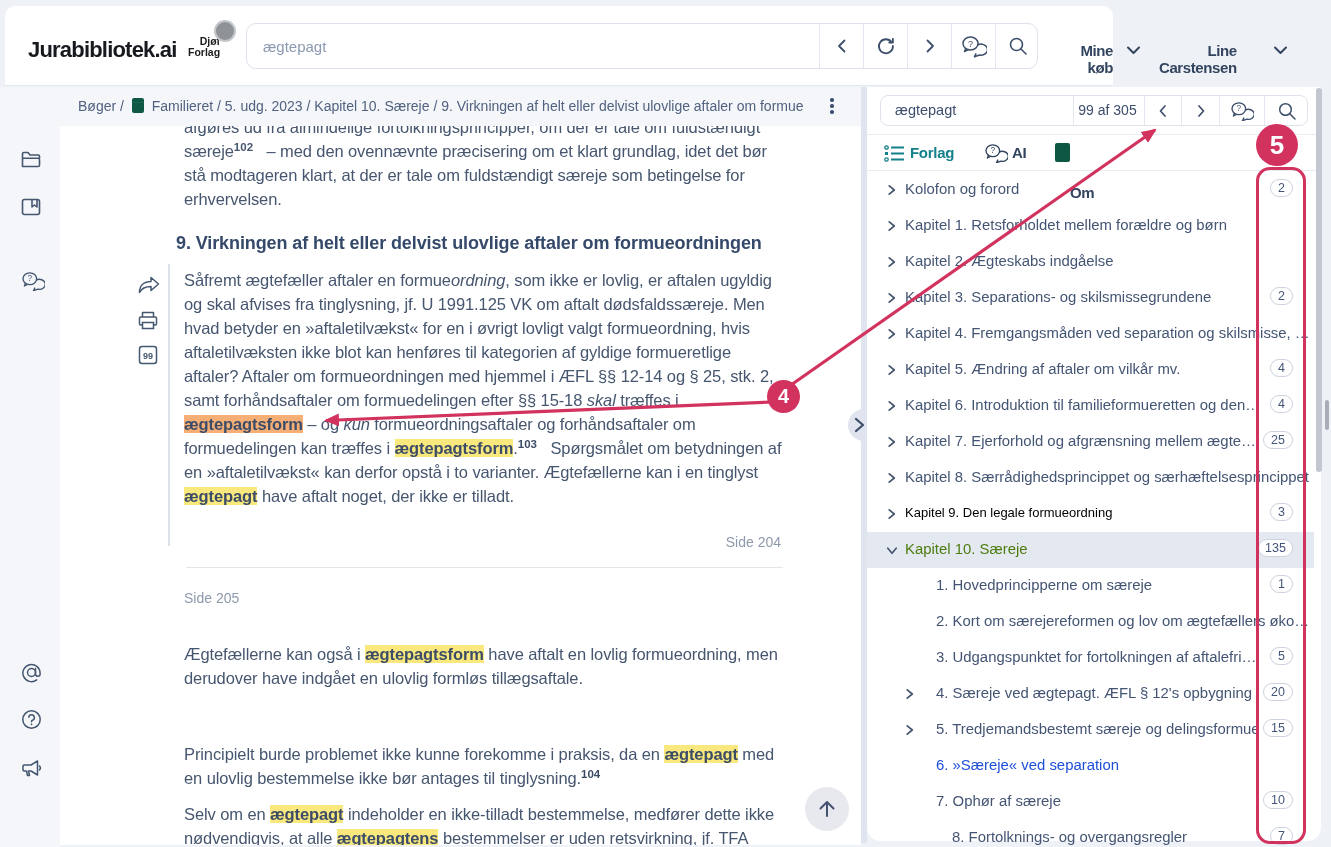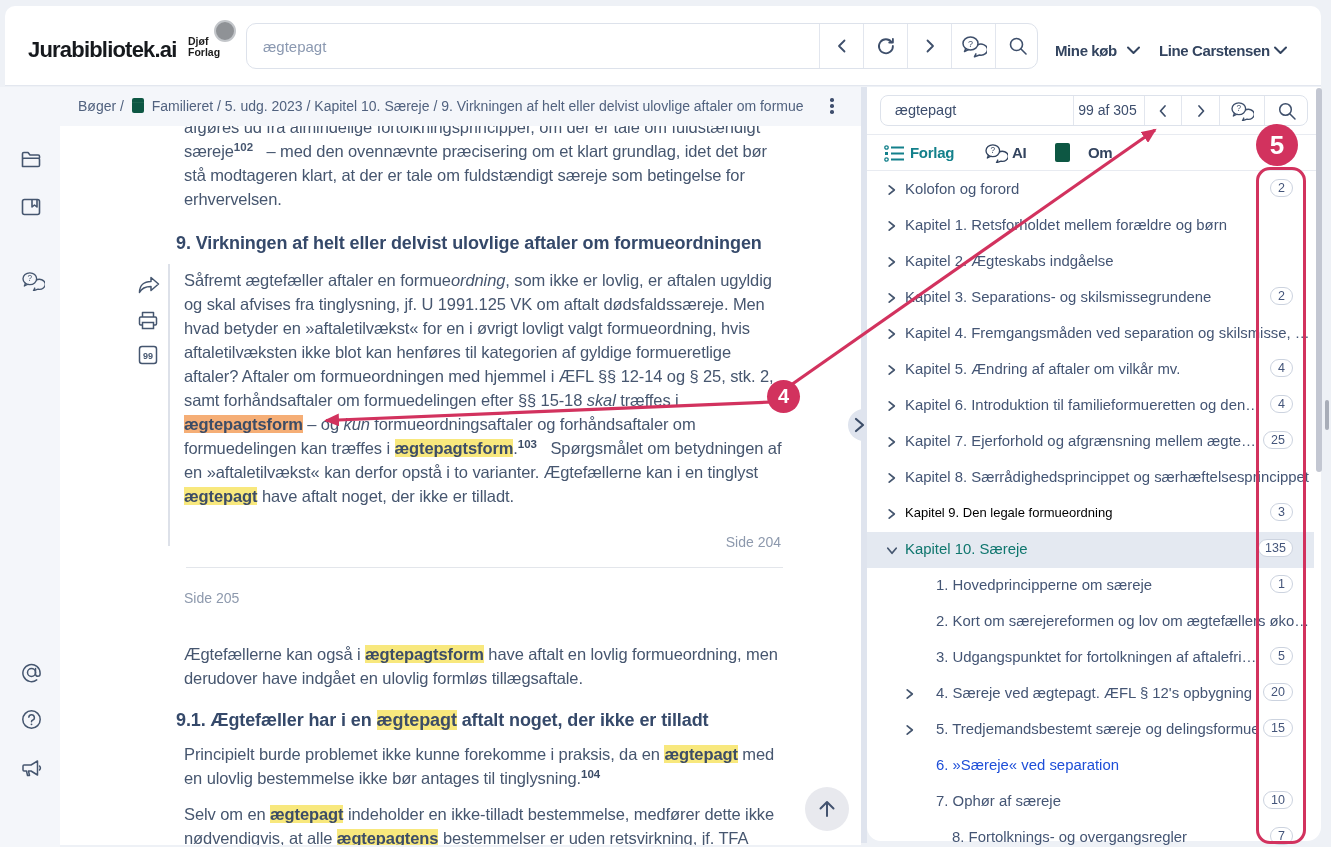--- a/index.html
+++ b/index.html
@@ -1,21 +1,21 @@
 <!DOCTYPE html>
 <html><head>
 <meta charset="utf-8">
 <style>
 * { margin:0; padding:0; box-sizing:border-box; }
 html,body { width:1331px; height:847px; overflow:hidden; }
 body { background:#eef1f6; font-family:"Liberation Sans",sans-serif; position:relative; color:#47587a; }
 .abs { position:absolute; }
 
 
-.header { position:absolute; left:5px; top:6px; width:1316px; height:80px; background:#fff; border-radius:10px 10px 0 0; border-bottom:1px solid #e3e7ef; }
+.header { position:absolute; left:5px; top:6px; width:1108px; height:80px; background:#fff; border-radius:10px 10px 0 0; border-bottom:1px solid #e3e7ef;text-align:right; }
 .logo { position:absolute; left:23px; top:31px; font-size:22px; font-weight:700; color:#16191d; letter-spacing:-0.8px; }
 .djof { position:absolute; left:183px; top:30px; font-size:10.5px; line-height:11px; font-weight:700; color:#1b1b1b; }
 .djof-dot { position:absolute; left:209px; top:14px; width:22px; height:22px; border-radius:50%; background:#8f9296; border:2px solid #c3c6ca; }
 .hsearch { position:absolute; left:241px; top:17px; width:792px; height:46px; border:1px solid #dde2eb; border-radius:10px; background:#fff; }
 .hsearch .q { position:absolute; left:16px; top:14px; font-size:15px; color:#8b99b1; }
 .hbtn { position:absolute; top:0; height:44px; border-left:1px solid #e2e6ee; width:44px; display:flex; align-items:center; justify-content:center; }
 .huser { position:absolute; top:36px; font-size:15px; font-weight:700; color:#33445f; letter-spacing:-0.4px; }
 
 
 .sidebar { position:absolute; left:0; top:87px; width:60px; height:760px; background:#f4f6fa; }
@@ -169,21 +169,20 @@
   <svg class="qicon" style="top:219px;" width="20" height="20" viewBox="0 0 20 20">
       <rect x="1.5" y="1.5" width="17" height="17" rx="2.5" fill="none" stroke="#45566f" stroke-width="1.5"></rect>
       <text x="10" y="13.5" font-size="9" font-weight="bold" fill="#45566f" text-anchor="middle">99</text>
     </svg>
 
   <div class="pageno" style="right:80px; top:408px;">Side 204</div>
   <div class="hr" style="top:441px;"></div>
   <div class="pageno" style="left:124px; top:464px;">Side 205</div>
 
   <div class="para" style="top:516px;">Ægtefællerne kan også i <span class="hl-y">ægtepagtsform</span> have aftalt en lovlig formueordning, men<br>derudover have indgået en ulovlig formløs tillægsaftale.</div>
-  <div class="h9" style="top:584px;">9.1. Ægtefæller har i en <span class="hl-y">ægtepagt</span> aftalt noget, der ikke er tilladt</div>
   <div class="para" style="top:616px;">Principielt burde problemet ikke kunne forekomme i praksis, da en <span class="hl-y">ægtepagt</span> med<br>en ulovlig bestemmelse ikke bør antages til tinglysning.<sup class="fn hl-y">104</sup></div>
   <div class="para" style="top:676px;">Selv om en <span class="hl-y">ægtepagt</span> indeholder en ikke-tilladt bestemmelse, medfører dette ikke<br>nødvendigvis, at alle <span class="hl-y">ægtepagtens</span> bestemmelser er uden retsvirkning, jf. TFA</div>
 
   <div class="toTop"></div>
   <svg class="abs" style="left:757px; top:673px;" width="20" height="20" viewBox="0 0 20 20">
       <path d="M10 17 V3 M3.5 9.5 L10 3 L16.5 9.5" fill="none" stroke="#43536f" stroke-width="2" stroke-linecap="round" stroke-linejoin="round"></path>
     </svg>
 </div>
 
 <div class="vdivider"></div>
@@ -232,21 +231,21 @@
       </svg>
     <div class="tab teal" style="left:43px;">Forlag</div>
     <svg class="abs" style="left:117px; top:8px;" width="24" height="20" viewBox="0 0 26 22">
         <ellipse cx="9.5" cy="8.5" rx="7.5" ry="6.5" fill="none" stroke="#33445f" stroke-width="1.5"></ellipse>
         <path d="M5 13 L3.5 16.5 L8 14.3" fill="none" stroke="#33445f" stroke-width="1.5" stroke-linejoin="round"></path>
         <path d="M16.5 10 a6.5 5.5 0 1 1 2 10 l-5 1.7 1.7-3.4" fill="none" stroke="#33445f" stroke-width="1.5" stroke-linejoin="round"></path>
         <text x="9.5" y="11.5" font-size="9" fill="#33445f" text-anchor="middle">?</text>
       </svg>
     <div class="tab" style="left:145px;">AI</div>
     <div class="abs" style="left:188px; top:8px; width:15px; height:19px; background:#0d5743; border-radius:2px;"></div>
-    <div class="tab" style="left:221px;">Om</div>
+    <div class="tab" style="left:203px;margin-top:40px;">Om</div>
   </div>
 </div>
 
 <div id="rows">
     <div style="position:absolute; left:867px; top:172px; width:447px; height:36px;"></div>
     <svg style="position:absolute;left:886px;top:184px;" width="11" height="12" viewBox="0 0 11 12">
       <path d="M3.2 1.8 L8.3 6 L3.2 10.2" fill="none" stroke="#45566f" stroke-width="1.7" stroke-linecap="round" stroke-linejoin="round"></path>
     </svg>
     <div style="position:absolute; left:905px; top:181px; font-size:14.9px; color:#445574; white-space:nowrap;">Kolofon og forord</div>
     <div style="position:absolute; left:1270px; top:179px; width:23px; height:18px; border:1px solid #ccd3df; border-radius:9.5px; font-size:12.5px; color:#44557a; text-align:center; line-height:17px; background:#fff;">2</div>
@@ -297,21 +296,21 @@
     <div style="position:absolute; left:867px; top:496px; width:447px; height:36px;"></div>
     <svg style="position:absolute;left:886px;top:508px;" width="11" height="12" viewBox="0 0 11 12">
       <path d="M3.2 1.8 L8.3 6 L3.2 10.2" fill="none" stroke="#45566f" stroke-width="1.7" stroke-linecap="round" stroke-linejoin="round"></path>
     </svg>
     <div style="position:absolute; left:905px; top:505px; font-size:13px; color:#000000; white-space:nowrap;">Kapitel 9. Den legale formueordning</div>
     <div style="position:absolute; left:1270px; top:503px; width:23px; height:18px; border:1px solid #ccd3df; border-radius:9.5px; font-size:12.5px; color:#44557a; text-align:center; line-height:17px; background:#fff;">3</div>
     <div style="position:absolute; left:867px; top:532px; width:447px; height:36px;background:#e4e9f1;"></div>
     <svg style="position:absolute;left:886px;top:546px;" width="12" height="10" viewBox="0 0 12 10">
       <path d="M1.8 2.2 L6 7.3 L10.2 2.2" fill="none" stroke="#45566f" stroke-width="1.7" stroke-linecap="round" stroke-linejoin="round"></path>
     </svg>
-    <div style="position:absolute; left:905px; top:541px; font-size:14.9px; color:#0f766e; white-space:nowrap;">Kapitel 10. Særeje</div>
+    <div style="position:absolute; left:905px; top:541px; font-size:14.9px; color:#4d7c0f; white-space:nowrap;">Kapitel 10. Særeje</div>
     <div style="position:absolute; left:1258px; top:539px; width:35px; height:18px; border:1px solid #ccd3df; border-radius:9.5px; font-size:12.5px; color:#44557a; text-align:center; line-height:17px; background:#fff;">135</div>
     <div style="position:absolute; left:867px; top:568px; width:447px; height:36px;"></div>
     <div style="position:absolute; left:936px; top:577px; font-size:14.9px; color:#445574; white-space:nowrap;">1. Hovedprincipperne om særeje</div>
     <div style="position:absolute; left:1270px; top:575px; width:23px; height:18px; border:1px solid #ccd3df; border-radius:9.5px; font-size:12.5px; color:#44557a; text-align:center; line-height:17px; background:#fff;">1</div>
     <div style="position:absolute; left:867px; top:604px; width:447px; height:36px;"></div>
     <div style="position:absolute; left:936px; top:613px; font-size:14.9px; color:#445574; white-space:nowrap; max-width:375px; overflow:hidden; text-overflow:ellipsis;">2. Kort om særejereformen og lov om ægtefællers økonomiske forhold</div>
     <div style="position:absolute; left:867px; top:640px; width:447px; height:36px;"></div>
     <div style="position:absolute; left:936px; top:649px; font-size:14.9px; color:#445574; white-space:nowrap; max-width:328px; overflow:hidden; text-overflow:ellipsis;">3. Udgangspunktet for fortolkningen af aftalefriheden efter ÆFL</div>
     <div style="position:absolute; left:1270px; top:647px; width:23px; height:18px; border:1px solid #ccd3df; border-radius:9.5px; font-size:12.5px; color:#44557a; text-align:center; line-height:17px; background:#fff;">5</div>
     <div style="position:absolute; left:867px; top:676px; width:447px; height:36px;"></div>

